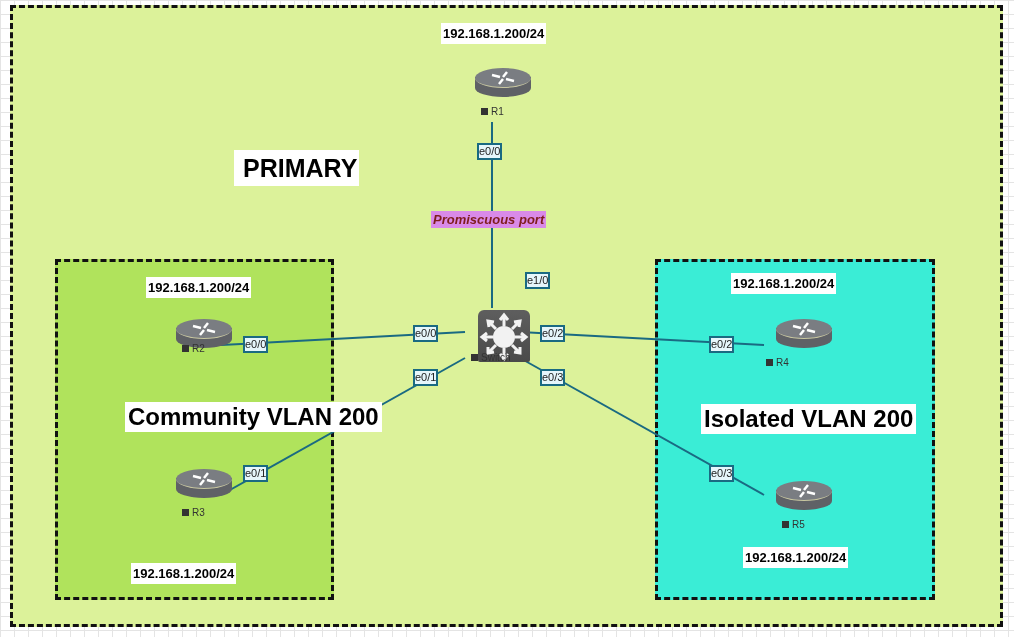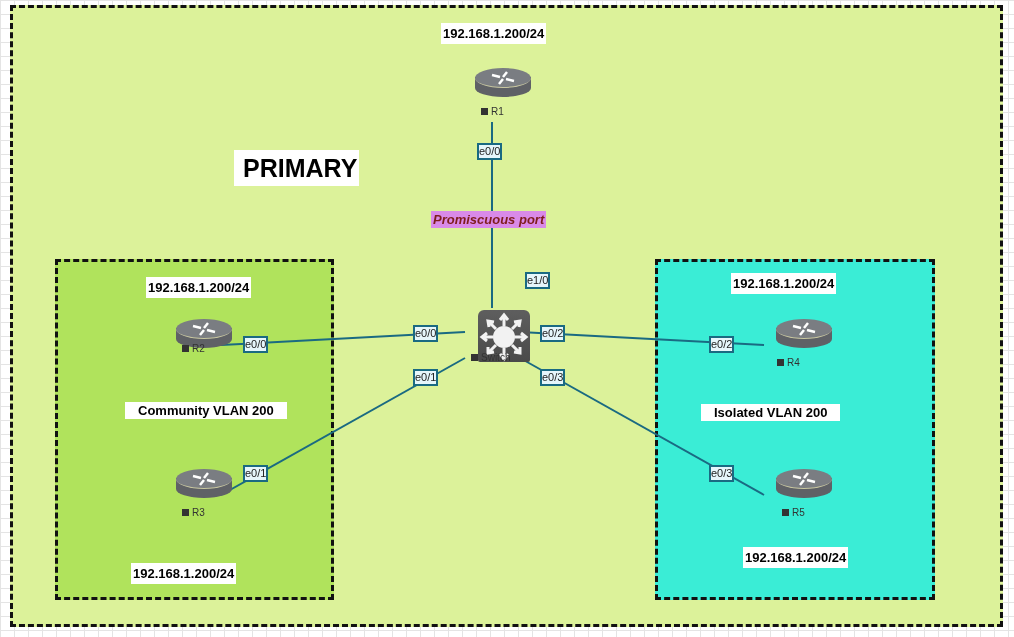--- a/index.html
+++ b/index.html
@@ -27,21 +27,21 @@
     padding:3px 2px; color:#000; white-space:nowrap;
   }
   .title {
     position:absolute; background:#fff; font-weight:bold; color:#000; white-space:nowrap;
   }
   .vlan-main {
     left:234px; top:150px; font-size:25px; line-height:32px; padding:2px 2px 2px 3px;
   }
   .vlan-main span { display:block; }
   .vlan-main .l2 { padding-left:6px;text-align:center; }
-  .zone-title { font-size:13px; padding:1px 13px; }
+  .zone-title { font-size:24px; padding:1px 3px; }
   .port {
     position:absolute; background:#e6f6fb; border:2px solid #1a6a82; border-radius:0;
     font-size:11px; padding:0 0; color:#222; line-height:13px; white-space:nowrap;
   }
   .promisc {
     position:absolute; left:431px; top:211px; background:#d98ae8;
     font-size:13px; font-weight:bold; font-style:italic; padding:1px 2px; color:#7f1d1d;
   }
   .node { position:absolute;padding-left:11px; }
   .router {
@@ -141,24 +141,24 @@
 </div>
 
 <div class="node" style="left:765px; top:319px;">
   <div class="router">
     <div class="body"></div>
       <div class="top"></div>
     <svg class="arrows" viewBox="0 0 28 16">
         <path d="M3 5 L11 7 M17 9 L25 11 M18 2 L14 7 M10 14 L14 9" stroke="#fff" stroke-width="2.5" fill="none"></path>
       </svg>
   </div>
-  <div class="node-label" style="left:12px; top:38px;"><span class="sq"></span><span>R4</span></div>
+  <div class="node-label" style="left:1px; top:38px;"><span class="sq"></span><span>R4</span></div>
 </div>
 
-<div class="node" style="left:765px; top:469px;">
+<div class="node" style="left:765px; top:481px;">
   <div class="router">
     <div class="body"></div>
       <div class="top"></div>
     <svg class="arrows" viewBox="0 0 28 16">
         <path d="M3 5 L11 7 M17 9 L25 11 M18 2 L14 7 M10 14 L14 9" stroke="#fff" stroke-width="2.5" fill="none"></path>
       </svg>
   </div>
   <div class="node-label" style="left:17px; top:38px;"><span class="sq"></span><span>R5</span></div>
 </div>
 

